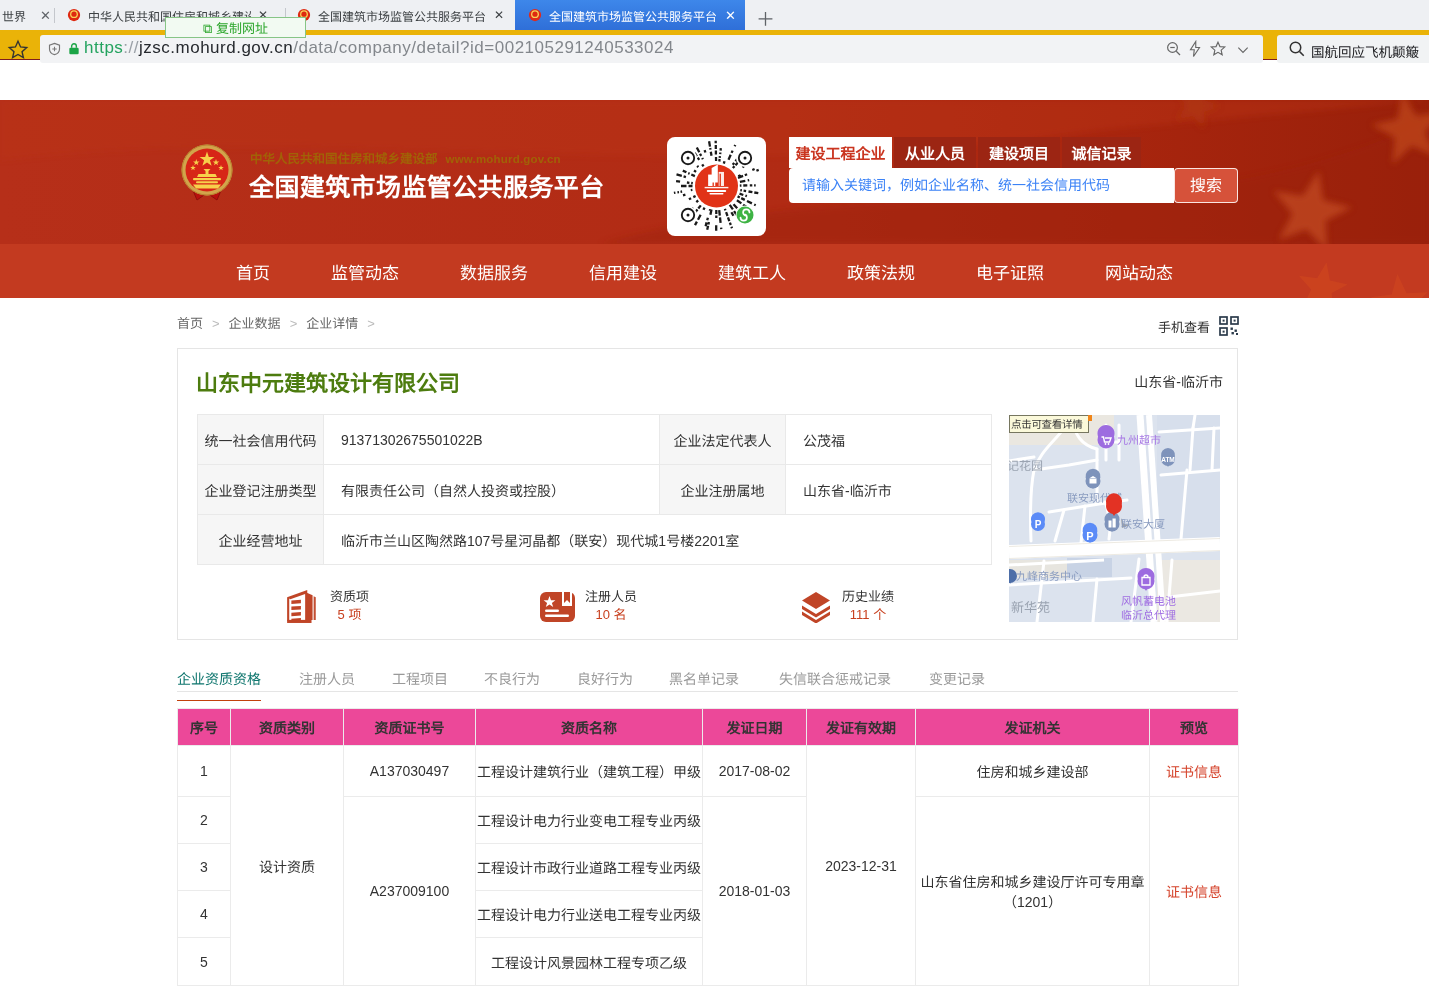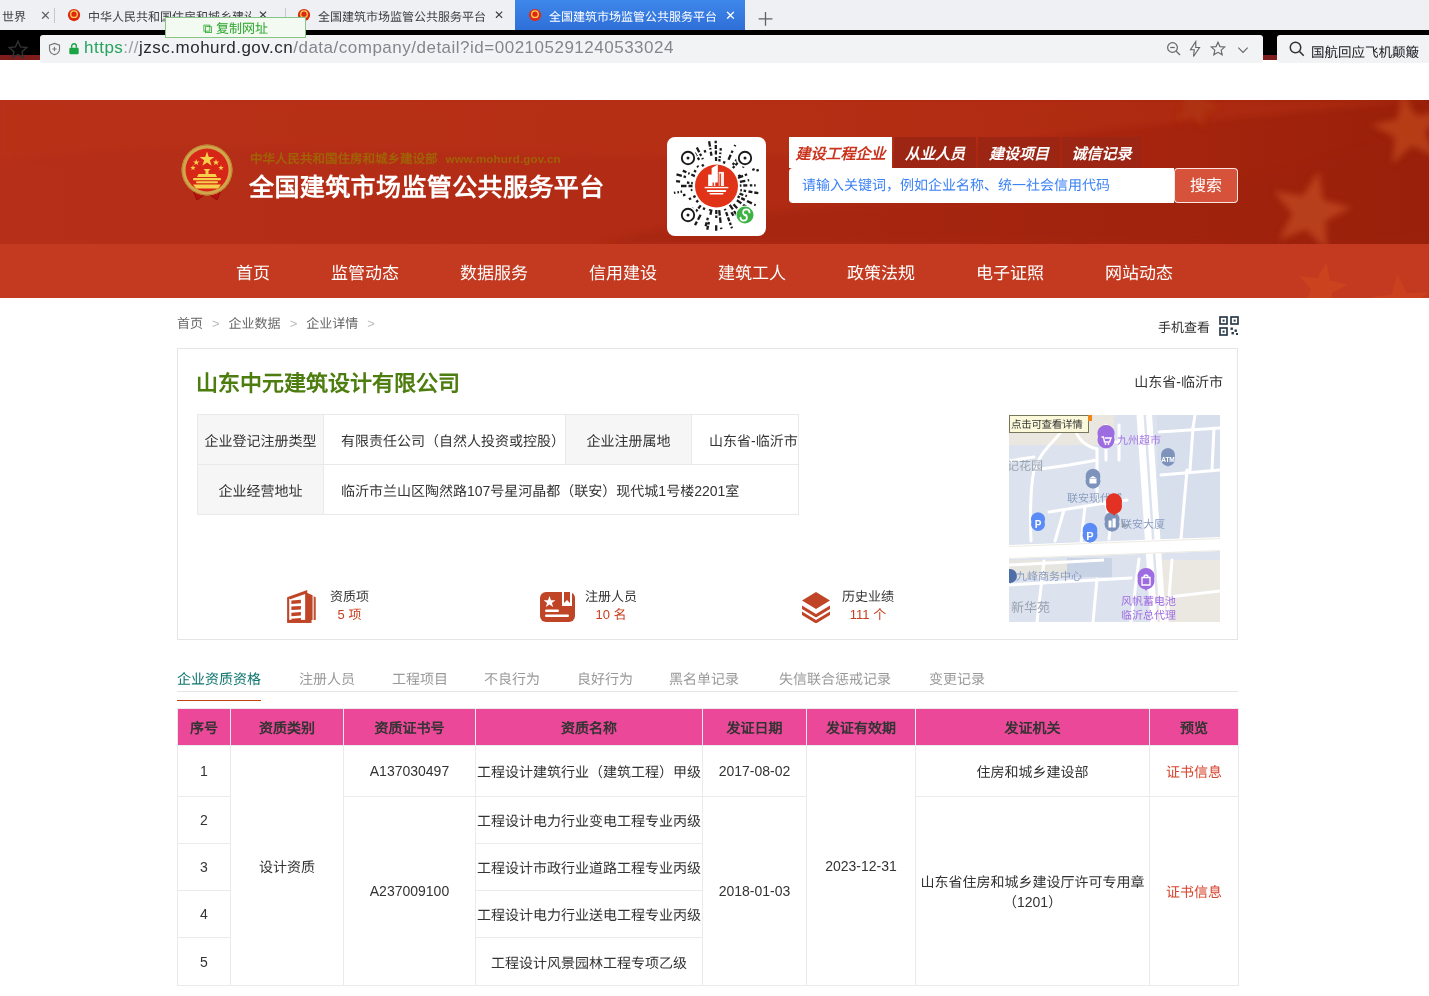--- a/index.html
+++ b/index.html
@@ -10,35 +10,35 @@
 body { position:relative; }
 
 
 #tabbar { position:absolute; left:0; top:0; width:1429px; height:30px; background:#eef0f3; }
 .tab { position:absolute; top:0; height:30px; display:flex; align-items:center; color:#3c4043; font-size:12px; white-space:nowrap; }
 .fav { width:14px; height:14px; margin-right:7px; flex:0 0 14px; }
 .tabx { color:#5f6368; font-size:13px; margin-left:8px; }
 .tabsep { position:absolute; top:8px; width:1px; height:15px; background:#c4c7cc; }
 #activetab { position:absolute; left:515px; top:0; width:230px; height:30px; background:linear-gradient(180deg,#3e87ea,#2f6fd8); display:flex; align-items:center; color:#fff; font-size:12px; padding-left:13px; }
 #newtab { position:absolute; left:756px; top:4px; font-size:19px; color:#5f6368; font-weight:400;}
-#urlrow { position:absolute; left:0; top:30px; width:1429px; height:30px; background:#000000; border-bottom:5px solid #7f1d1d; }
+#urlrow { position:absolute; left:0; top:30px; width:1429px; height:30px; background:#eab308; border-bottom:1px solid #7f1d1d; }
 #urlpill { position:absolute; left:40px; top:5px; width:1223px; height:28px; background:#f2f3f5; border-radius:3px; }
 #srchpill { position:absolute; left:1277px; top:5px; width:160px; height:28px; background:#f1f3f4; border-radius:3px; }
 .urltext { position:absolute; left:44px; top:3px; font-size:17px; color:#5f6368; white-space:nowrap; letter-spacing:0.5px; }
 #tooltip { position:absolute; left:165px; top:17px; width:141px; height:21px; background:#f2faf2; border:1px solid #86c586; color:#2aa52a; font-size:13px; display:flex; align-items:center; justify-content:center; z-index:40; }
 
 
 #header { position:absolute; left:0; top:100px; width:1429px; height:144px; background:#b12b14; overflow:hidden; }
 #nav { position:absolute; left:0; top:244px; width:1429px; height:54px; background:#c33a20; overflow:hidden; }
 #nav .items { position:absolute; left:236px; top:0; height:54px; display:flex; align-items:center; }
 #nav .items span { color:#fff; font-size:17px; margin-right:61px; white-space:nowrap; }
 .htitle1 { position:absolute; left:250px; top:148px; color:#a16207; font-size:12.5px; font-weight:bold; letter-spacing:0; z-index:5;}
 .htitle2 { position:absolute; left:249px; top:167px; color:#fff; font-size:25px; font-weight:bold; letter-spacing:0.4px; z-index:5;}
 #qrcard { position:absolute; left:667px; top:137px; width:99px; height:99px; background:#fff; border-radius:8px; z-index:5; }
-.stab { position:absolute; top:137px; height:31px; display:flex; align-items:center; justify-content:center; font-size:15px; font-weight:bold; z-index:5;font-style:italic;}
+.stab { position:absolute; top:137px; height:31px; display:flex; align-items:center; justify-content:center; font-size:15px; font-weight:bold; z-index:5;}
 .stab.on { background:#fff; color:#ca3520; }
 .stab.off { background:#9c2513; color:#fff; }
 #sinput { position:absolute; left:789px; top:168px; width:385px; height:35px; background:#fff; border-radius:4px 0 0 4px; color:#3b82f6; font-size:14px; line-height:35px; padding-left:13px; z-index:5; white-space:nowrap; overflow:hidden;}
 #sbtn { position:absolute; left:1174px; top:168px; width:64px; height:35px; background:#d6523a; border:1px solid rgba(255,255,255,0.85); border-radius:4px; color:#fff; font-size:16px; text-align:center; line-height:33px; z-index:5;}
 
 
 #crumb { position:absolute; left:177px; top:313px; font-size:13px; color:#666; }
 #crumb .sep { color:#bbb; margin:0 9px; font-family:"Liberation Sans"; }
 #mobile { position:absolute; left:1158px; top:317px; font-size:13px; color:#333; }
 
@@ -248,20 +248,26 @@
       <rect x="12.5" y="16" width="2.4" height="2.4"></rect>
       <rect x="17" y="17" width="2" height="2"></rect>
   </g>
 </svg>
 
 <div id="card">
   <div id="cname">山东中元建筑设计有限公司</div>
   <div id="cregion">山东省-临沂市</div>
   <table class="info">
     <tbody>
+        <tr>
+      <td class="lbl">统一社会信用代码</td>
+          <td class="val" style="width:336px;">91371302675501022B</td>
+      <td class="lbl">企业法定代表人</td>
+          <td class="val" style="width:206px;">公茂福</td>
+    </tr>
     <tr>
       <td class="lbl">企业登记注册类型</td>
           <td class="val">有限责任公司（自然人投资或控股）</td>
       <td class="lbl">企业注册属地</td>
           <td class="val">山东省-临沂市</td>
     </tr>
     <tr>
       <td class="lbl">企业经营地址</td>
           <td class="val" colspan="3">临沂市兰山区陶然路107号星河晶都（联安）现代城1号楼2201室</td>
     </tr>

